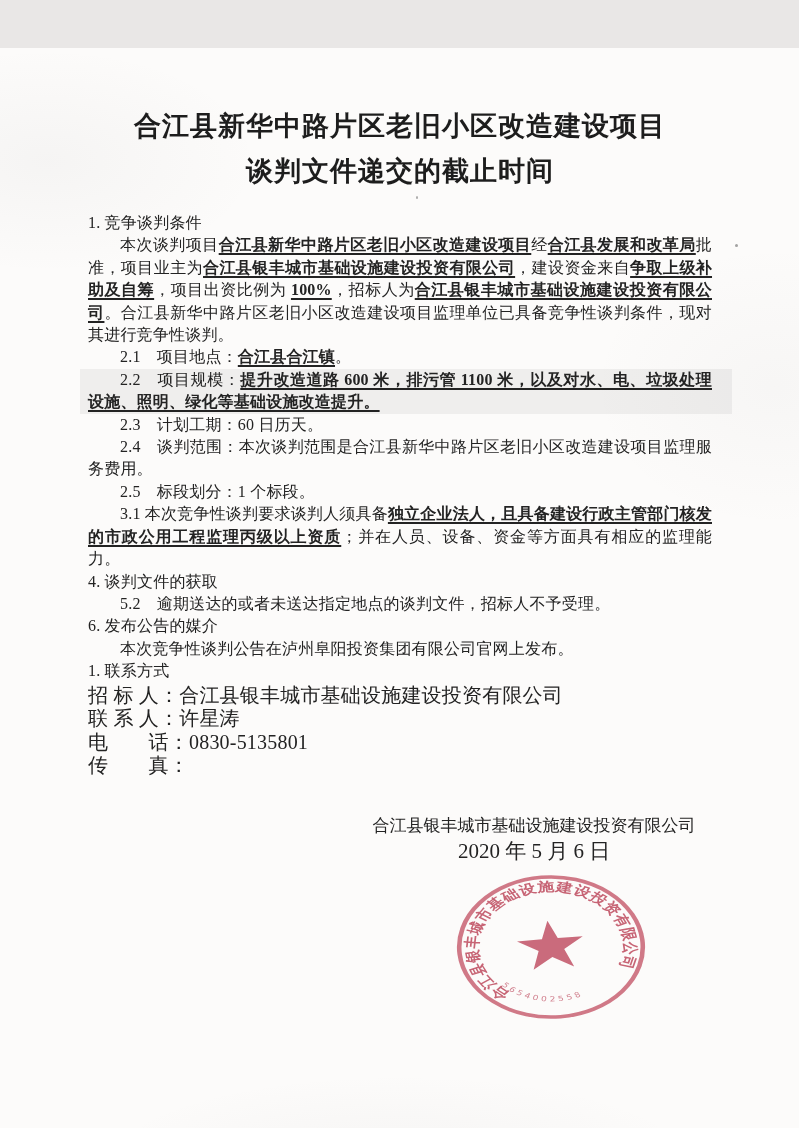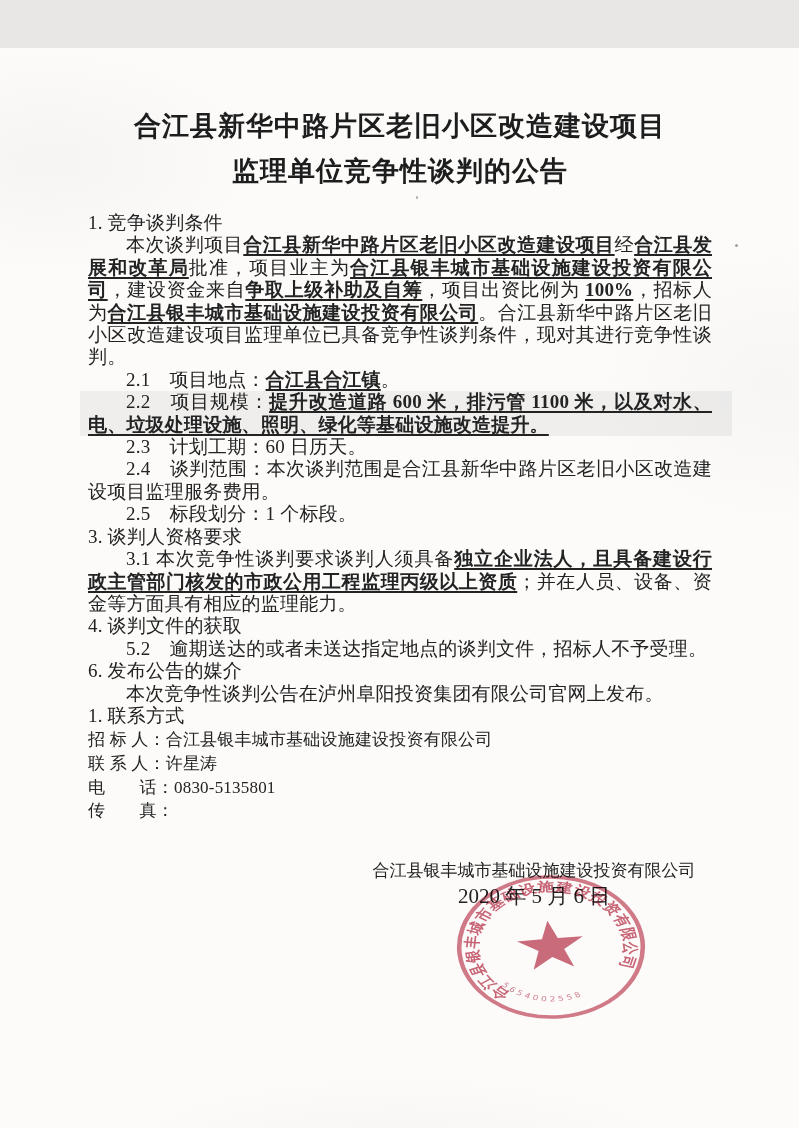--- a/index.html
+++ b/index.html
@@ -28,40 +28,40 @@
     text-align:center;
     font-size:27px;
     font-weight:700;
     line-height:45px;
     letter-spacing:1px;
     margin:0 0 18px 0;
     color:#1d1d1d;
   }
   .body-text p{
     margin:0;
-    font-size:19px;
+    font-size:16px;
     line-height:22.4px;
     text-align:justify;
     letter-spacing:0.2px;
   }
   .body-text p.h{ text-indent:0; }
   .body-text p.p{ text-indent:2em; }
   .u{
     font-weight:700;
     text-decoration:underline;
     text-decoration-thickness:1.5px;
     text-underline-offset:3px;
   }
   .shaded{
     background:rgba(125,125,128,0.10);
     box-shadow:20px 0 0 rgba(125,125,128,0.10), -8px 0 0 rgba(125,125,128,0.10);
   }
   .contacts{ margin-top:1px; }
   .contact-row{
-    font-size:17px;
+    font-size:20px;
     line-height:23.6px;
     letter-spacing:0.2px;
   }
   .contact-label{ white-space:pre; }
   .signature{
     margin-top:36px;
     margin-left:auto;
     width:356px;
     text-align:center;
   }
@@ -90,41 +90,40 @@
   }
 </style>
 </head>
 <body>
 
 <div class="doc">
   <div class="content">
 
     <h1 class="title">
       <span>合江县新华中路片区老旧小区改造建设项目</span><br>
-      <span>监理单位竞争性谈判的公告</span>
+      <span>谈判文件递交的截止时间</span>
     </h1>
 
     <div class="body-text">
 
       <p class="h"><span>1. 竞争谈判条件</span></p>
 
       <p class="p"><span>本次谈判项目</span><span class="u">合江县新华中路片区老旧小区改造建设项目</span><span>经</span><span class="u">合江县发展和改革局</span><span>批准，项目业主为</span><span class="u">合江县银丰城市基础设施建设投资有限公司</span><span>，建设资金来自</span><span class="u">争取上级补助及自筹</span><span>，项目出资比例为 </span><span class="u">100%</span><span>，招标人为</span><span class="u">合江县银丰城市基础设施建设投资有限公司</span><span>。合江县新华中路片区老旧小区改造建设项目监理单位已具备竞争性谈判条件，现对其进行竞争性谈判。</span></p>
 
 
       <p class="p"><span>2.1　项目地点：</span><span class="u">合江县合江镇</span><span>。</span></p>
 
       <p class="p shaded"><span>2.2　项目规模：</span><span class="u">提升改造道路 600 米，排污管 1100 米，以及对水、电、垃圾处理设施、照明、绿化等基础设施改造提升。</span></p>
 
       <p class="p"><span>2.3　计划工期：60 日历天。</span></p>
 
       <p class="p"><span>2.4　谈判范围：本次谈判范围是合江县新华中路片区老旧小区改造建设项目监理服务费用。</span></p>
 
       <p class="p"><span>2.5　标段划分：1 个标段。</span></p>
 
-      <p class="h"><span>3. 谈判人资格要求</span></p>
 
       <p class="p"><span>3.1 本次竞争性谈判要求谈判人须具备</span><span class="u">独立企业法人，且具备建设行政主管部门核发的市政公用工程监理丙级以上资质</span><span>；并在人员、设备、资金等方面具有相应的监理能力。</span></p>
 
       <p class="h"><span>4. 谈判文件的获取</span></p>
 
 
 
 
       <p class="p"><span>5.2　逾期送达的或者未送达指定地点的谈判文件，招标人不予受理。</span></p>
 

